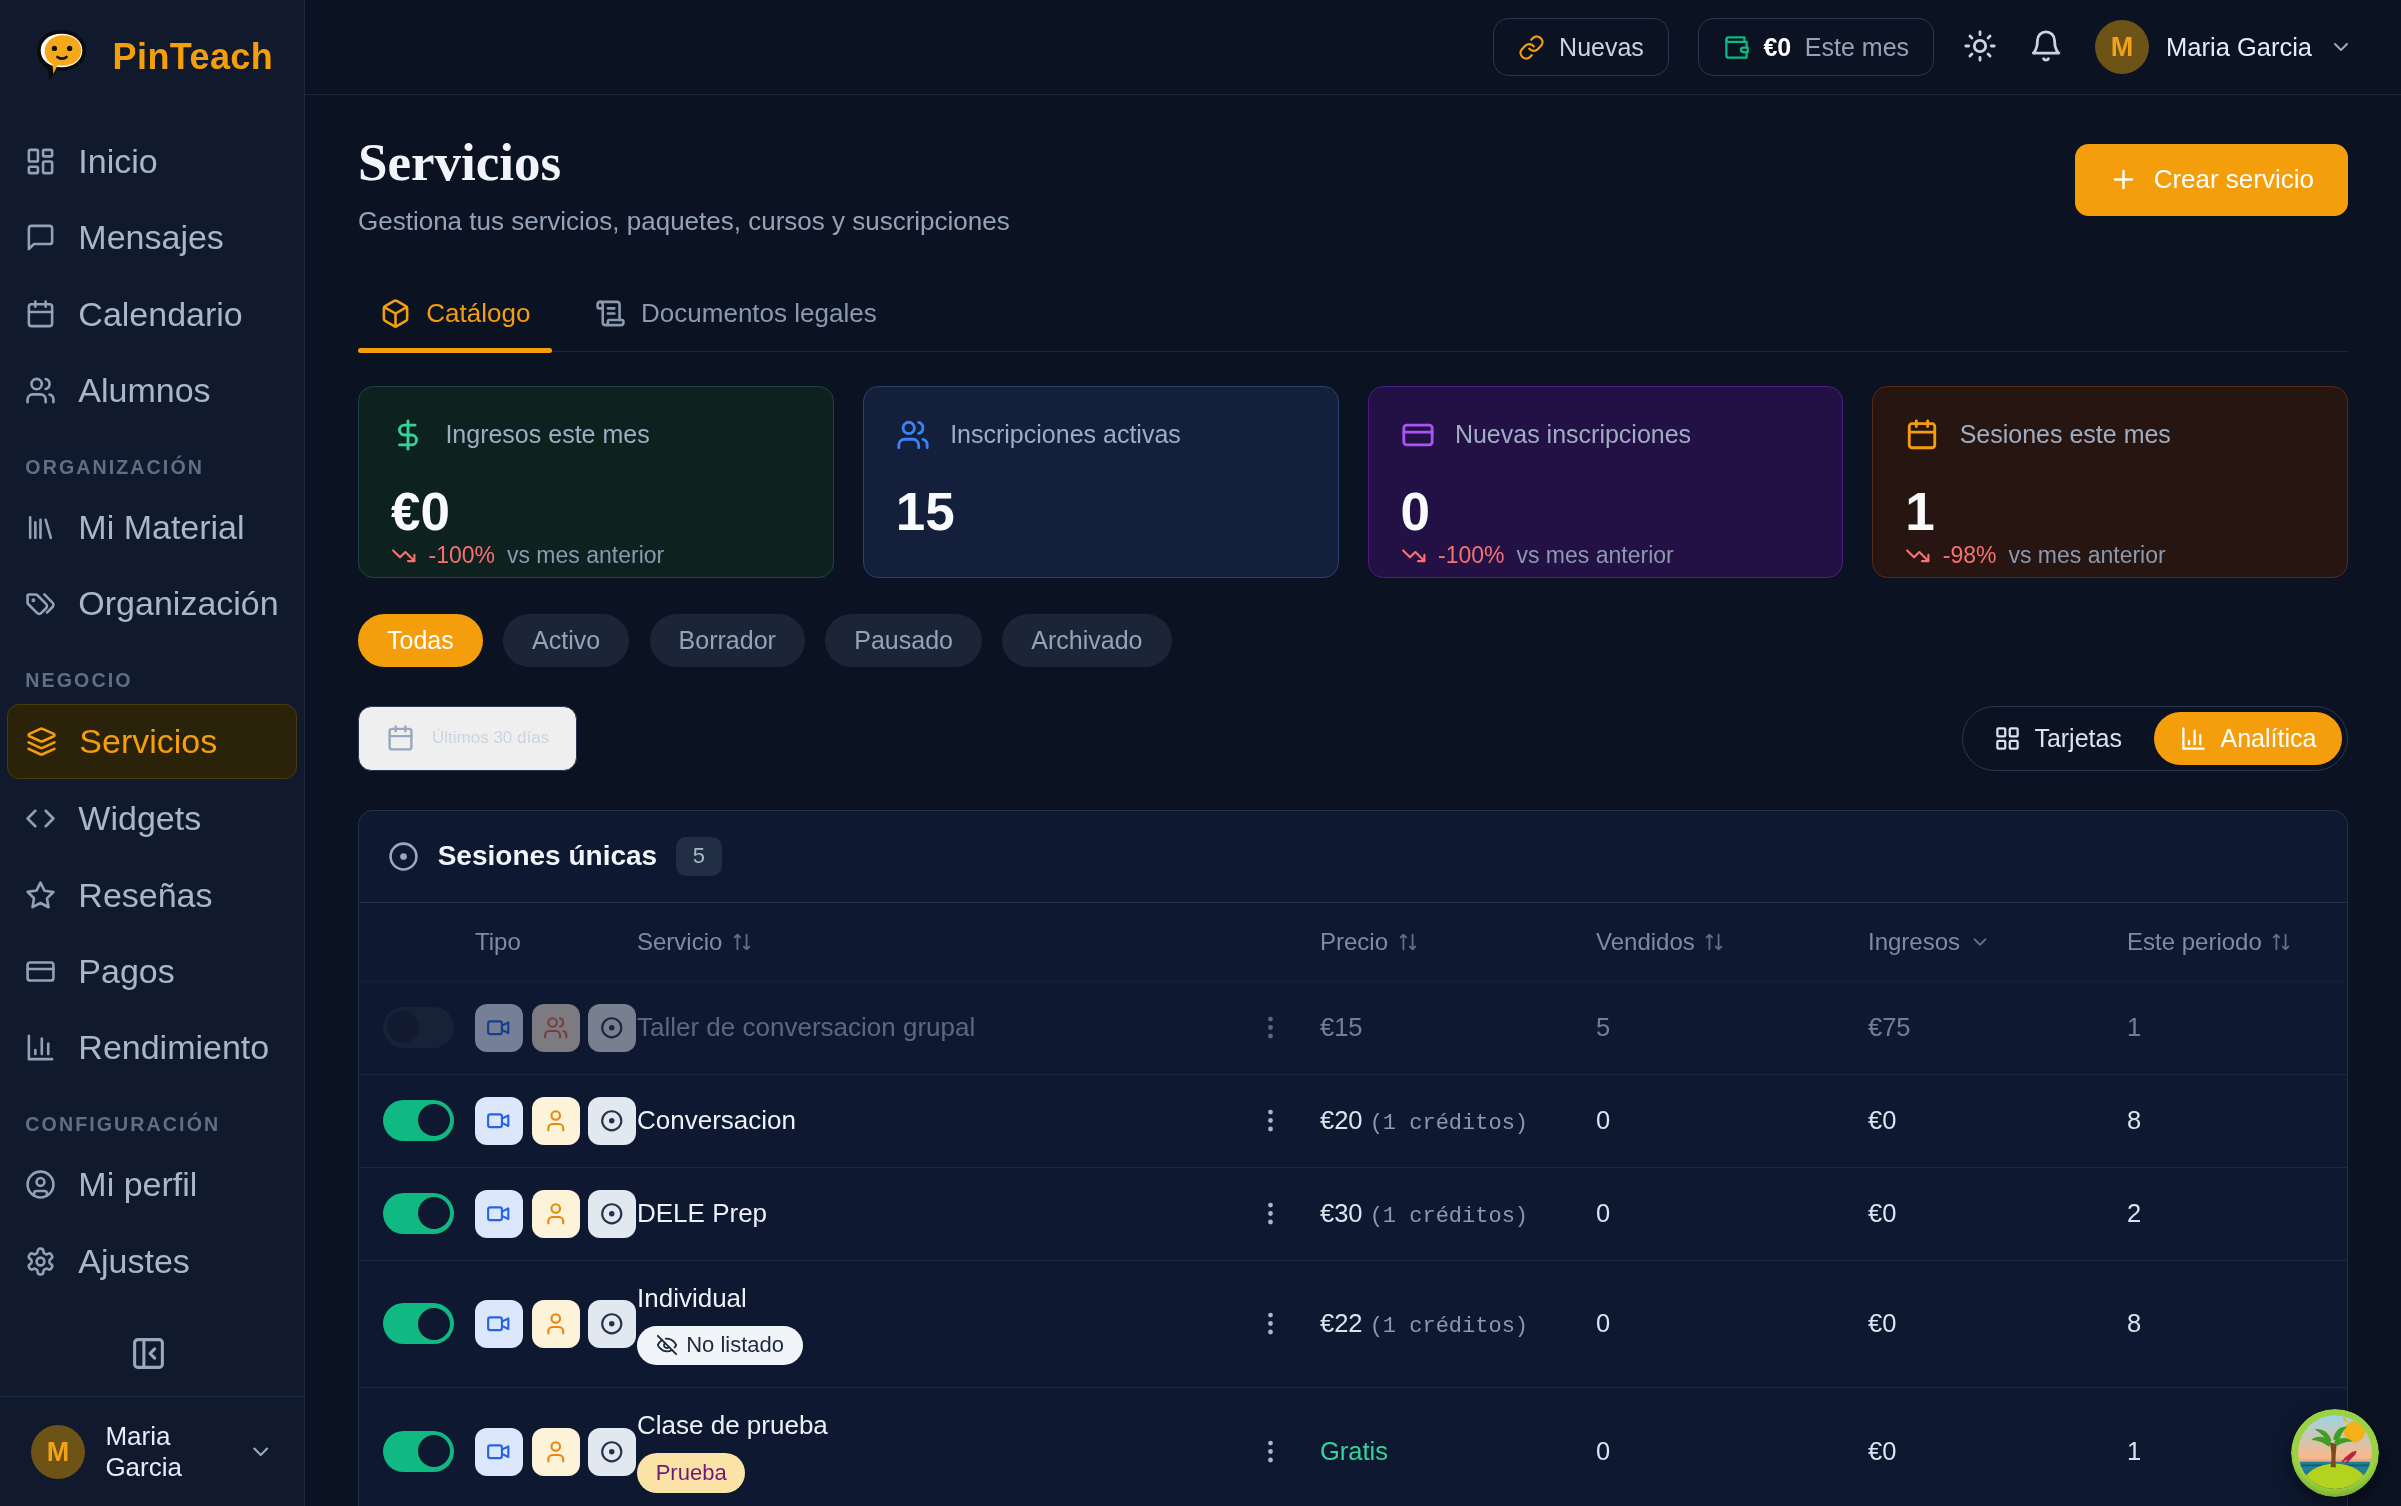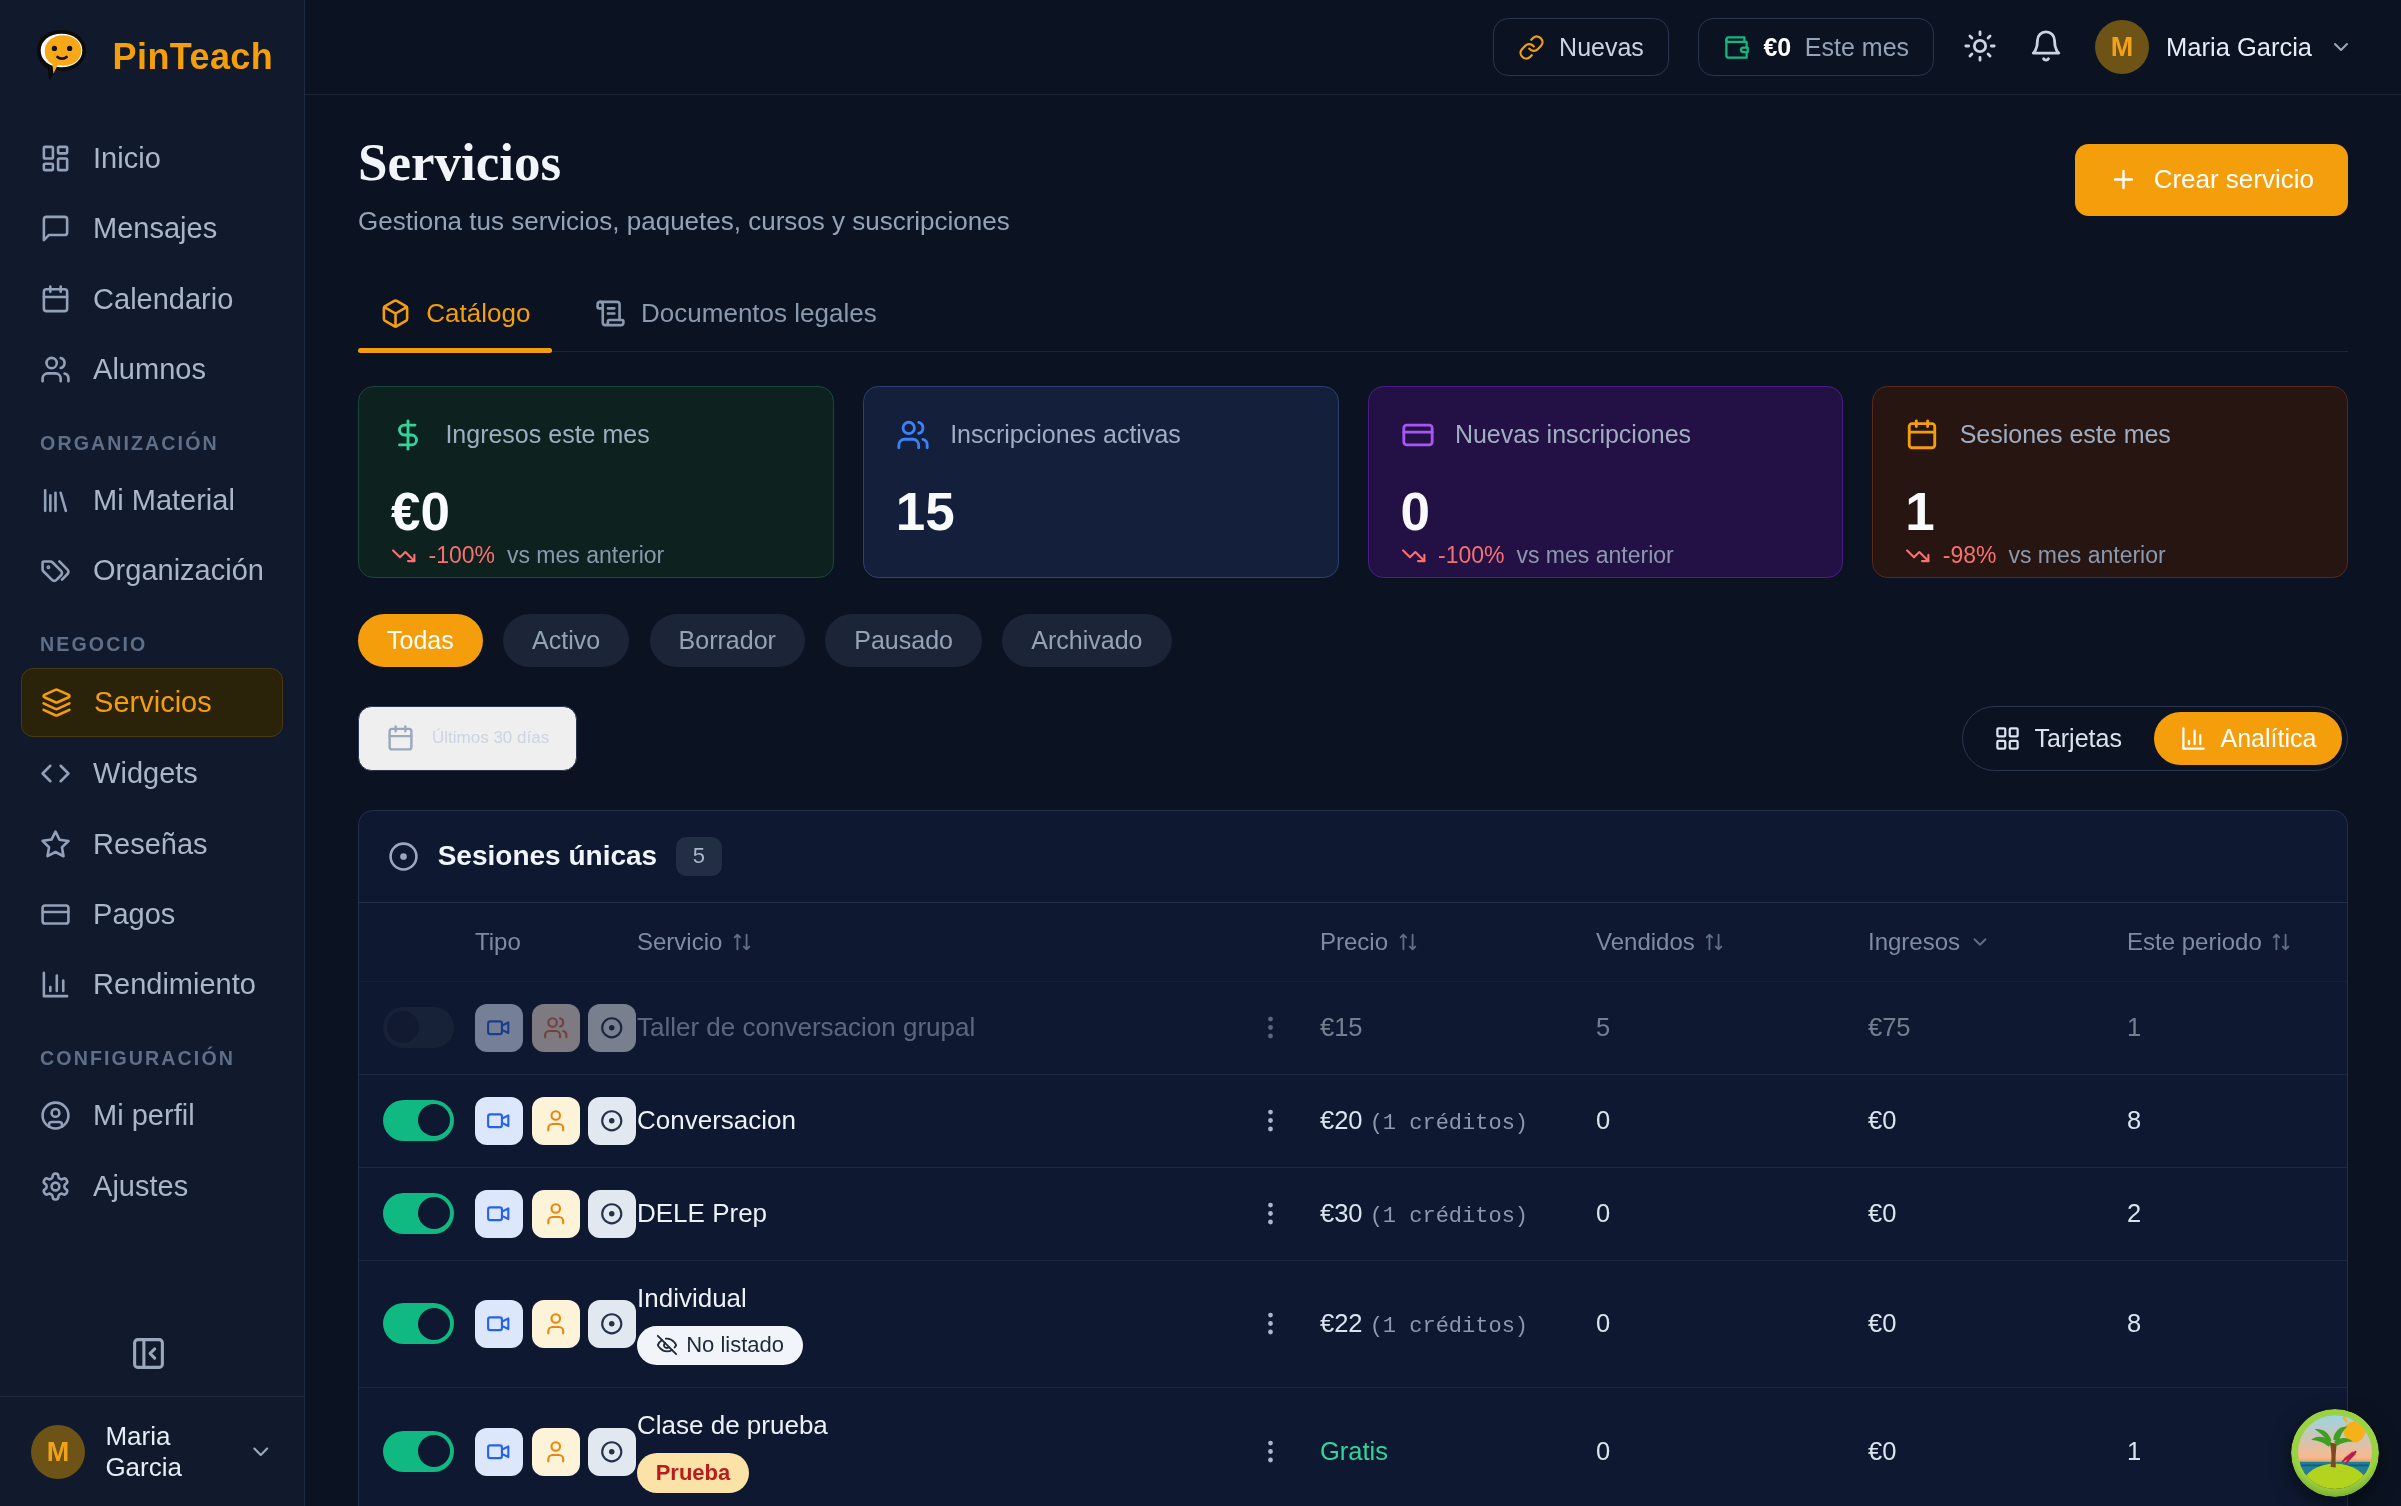--- a/index.html
+++ b/index.html
@@ -10,21 +10,21 @@
   svg.ic { stroke:currentColor; fill:none; stroke-width:2; stroke-linecap:round; stroke-linejoin:round; flex:none; }
 
   
   .sidebar { width:305px; height:100%; background:#111a2c; border-right:0.9px solid #1d2940;
     display:flex; flex-direction:column; flex:none;align-items:center; }
   .logo-row { display:flex; align-items:center; gap:18.7px; padding:24px 34px 20.4px 32px; }
   .logo-mark { width:65px; height:65px; flex:none; }
   .logo-text { font-size:36px; font-weight:bold; color:#f59e0b; letter-spacing:0.4px; }
   .nav { padding:12px 17px; overflow:hidden; }
   .nav-item { display:flex; align-items:center; gap:22px; padding:17px 18.7px; border-radius:12px;
-    color:#aab6c9; font-size:29px; cursor:pointer; margin:3.4px 0; }
+    color:#aab6c9; font-size:34px; cursor:pointer; margin:3.4px 0; }
   .nav-item svg { width:31px; height:31px; color:#93a1b8; }
   .nav-item.active { background:#2b2309; border:0.9px solid #4a3a10; color:#f59e0b; }
   .nav-item.active svg { color:#f59e0b; }
   .nav-section { font-size:19.6px; letter-spacing:2.1px; color:#5f6f88; font-weight:bold;
     padding:25.5px 18.7px 8.5px; }
   .sidebar-spacer { flex:1; }
   .collapse-row { padding:8.5px 31px 20.4px; }
   .collapse-btn { width:44px; height:44px; color:#9aa8bd; cursor:pointer; display:flex; align-items:center; }
   .collapse-btn svg { width:37px; height:37px; }
   .side-user { border-top:0.9px solid #1d2940; display:flex; align-items:center; gap:20.4px; padding:24px 31px; }
@@ -132,21 +132,21 @@
   .tchip.video  { background:#dce7fb; color:#2563eb; }
   .tchip.person { background:#fdf3d8; color:#e8870e; }
   .tchip.group  { background:#ecddd2; color:#df6747; }
   .tchip.target { background:#e2e8f0; color:#24324b; }
 
   .svc-name { font-size:26px; color:#eef2f8; }
   .trow.disabled .svc-name { color:#aab6c9; }
   .svc-badge { display:inline-flex; align-items:center; gap:8.5px; margin-top:12px; font-size:22px;
     background:#f1f5f9; color:#1e293b; border-radius:850px; padding:6.8px 18.7px; }
   .svc-badge svg { width:22px; height:22px; }
-  .svc-badge.warn { background:#fbe3a8; color:#b91c1c; font-weight:bold; }
+  .svc-badge.warn { background:#fbe3a8; color:#701a75; font-weight:normal; }
   .kebab { width:37px; height:37px; color:#aab6c9; cursor:pointer; display:flex; align-items:center; justify-content:center; }
   .kebab svg { width:29px; height:29px; }
   .cell { font-size:25.5px; color:#dbe3ee; }
   .cell .credits { font-size:22px; color:#8b99af;font-family:Liberation Mono, monospace; }
   .cell.free { color:#34d399; }
 
   
   .palm-btn { position:absolute; right:22px; bottom:10.2px; width:88px; height:88px; border-radius:50%;
     cursor:pointer; box-shadow:0 6.8px 20.4px rgba(0,0,0,.5); overflow:hidden; }
 </style>

